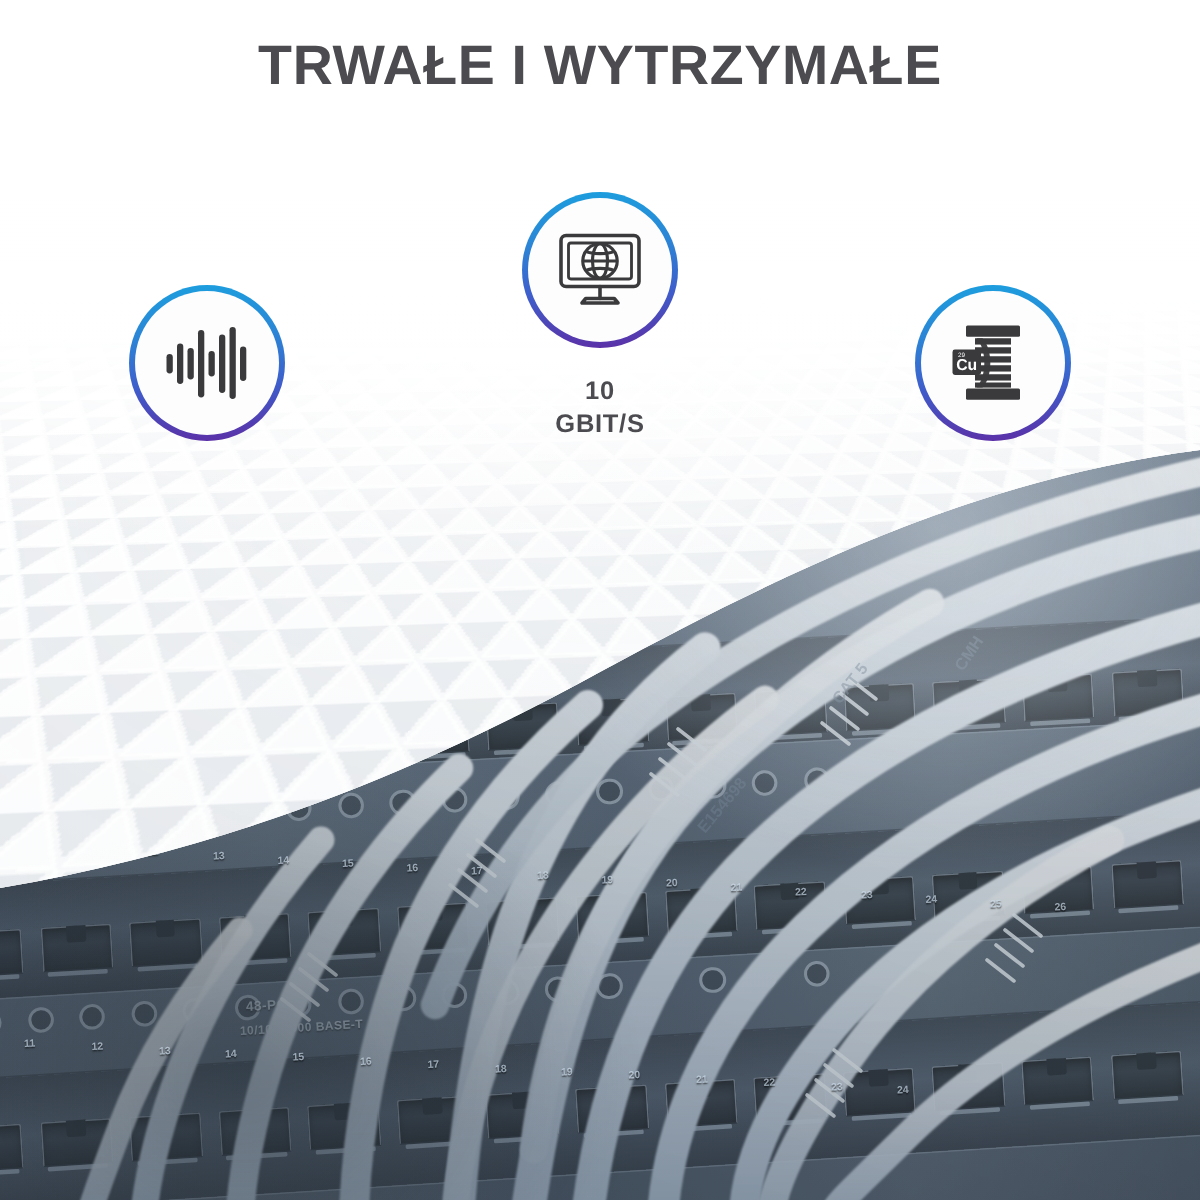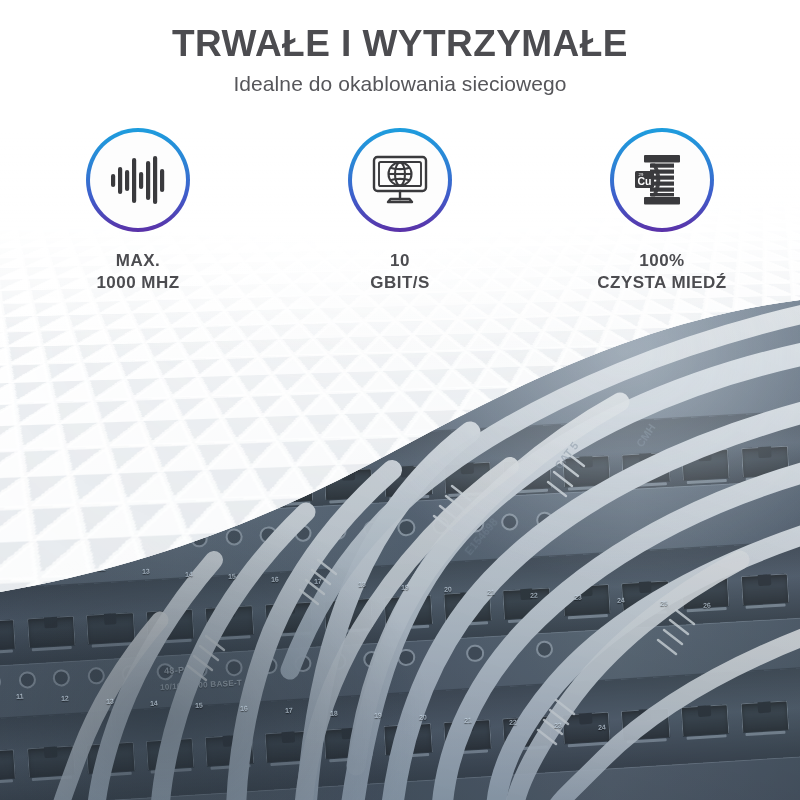--- a/index.html
+++ b/index.html
@@ -446,21 +446,20 @@
     <div class="hex-field">
       <div class="hex-tile"></div>
       <div class="hex-grid-lines"></div>
     </div>
     <div class="panel-topfade"></div>
     <div class="panel-edge-glow"></div>
   </div>
 
   <div class="header">
     <div class="headline">TRWAŁE I WYTRZYMAŁE</div>
-    <div class="subhead">Idealne do okablowania sieciowego</div>
   </div>
 
   <div class="features">
 
     <div class="feature">
       <div class="ring-wrap">
         <div class="ring-inner">
           <svg width="58" height="52" viewBox="0 0 58 52">
             <g fill="#3a3a3d">
               <rect x="2" y="20" width="4.2" height="13" rx="2.1"></rect>
@@ -468,22 +467,20 @@
               <rect x="16" y="16" width="4.2" height="21" rx="2.1"></rect>
               <rect x="23" y="4" width="4.2" height="45" rx="2.1"></rect>
               <rect x="30" y="18" width="4.2" height="17" rx="2.1"></rect>
               <rect x="37" y="7" width="4.2" height="39" rx="2.1"></rect>
               <rect x="44" y="2" width="4.2" height="48" rx="2.1"></rect>
               <rect x="51" y="15" width="4.2" height="23" rx="2.1"></rect>
             </g>
           </svg>
         </div>
       </div>
-      <div class="feature-label">MAX.
-1000 MHZ</div>
     </div>
 
     <div class="feature">
       <div class="ring-wrap">
         <div class="ring-inner">
           <svg width="62" height="56" viewBox="0 0 62 56">
             <g fill="none" stroke="#3a3a3d" stroke-width="2.4" stroke-linejoin="round" stroke-linecap="round">
               <rect x="5" y="5" width="52" height="34" rx="3.4"></rect>
               <rect x="10" y="10" width="42" height="24" rx="1.6" stroke-width="1.9"></rect>
               <path d="M31 39 L31 47"></path>
@@ -520,19 +517,17 @@
 
               <path d="M18 12.5 C25 20 25 38 18 45.4 L22 45.4 C29 38 29 20 22 12.5 Z" opacity="0.95"></path>
 
               <rect x="2" y="20" width="19" height="17" rx="1.6"></rect>
             </g>
             <text x="11.5" y="33.5" text-anchor="middle" font-family="Liberation Sans, sans-serif" font-size="10.5" font-weight="700" fill="#ffffff">Cu</text>
             <text x="5.6" y="25.2" font-family="Liberation Sans, sans-serif" font-size="4.2" fill="#ffffff">29</text>
           </svg>
         </div>
       </div>
-      <div class="feature-label">100%
-CZYSTA MIEDŹ</div>
     </div>
 
   </div>
 
 </div>
 
 </body></html>

